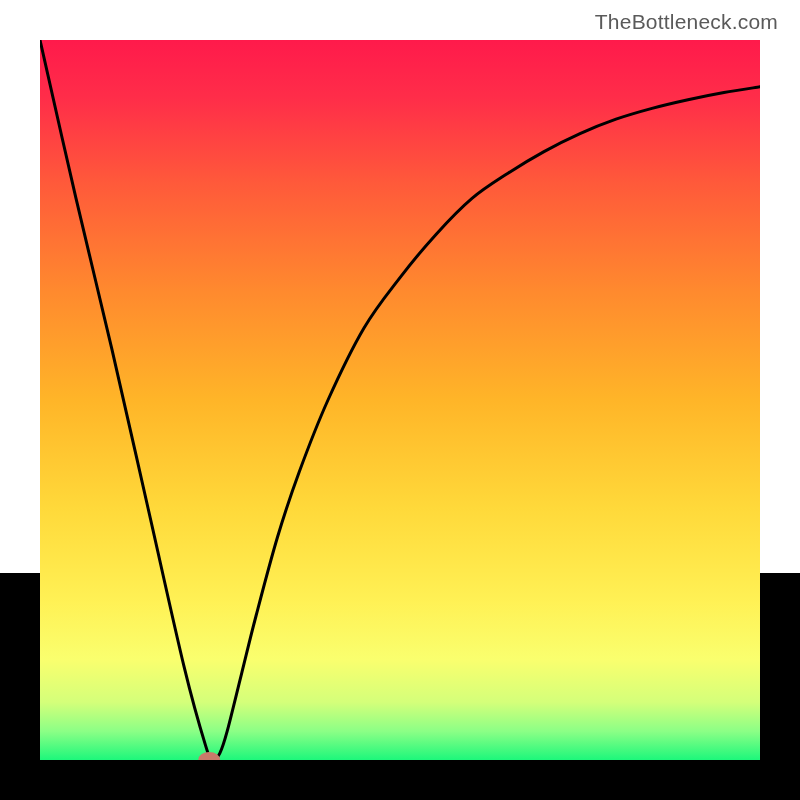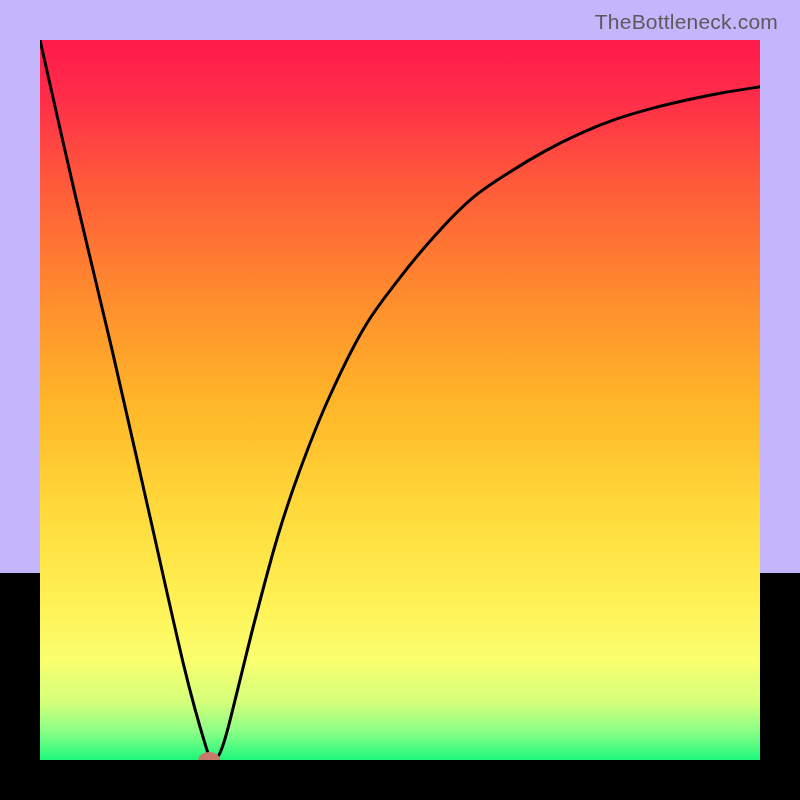--- a/index.html
+++ b/index.html
@@ -8,21 +8,21 @@
     width: 800px;
     height: 800px;
     background: #000;
     overflow: hidden;
     font-family: Arial, Helvetica, sans-serif;
   }
   .frame {
     position: relative;
     width: 800px;
     height: 573px;
-    background: #c4b5fd;
+    background: #ffffff;
   }
   .plot-area {
     position: absolute;
     left: 40px;
     top: 40px;
     width: 720px;
     height: 720px;
     
   }
   .attribution {

